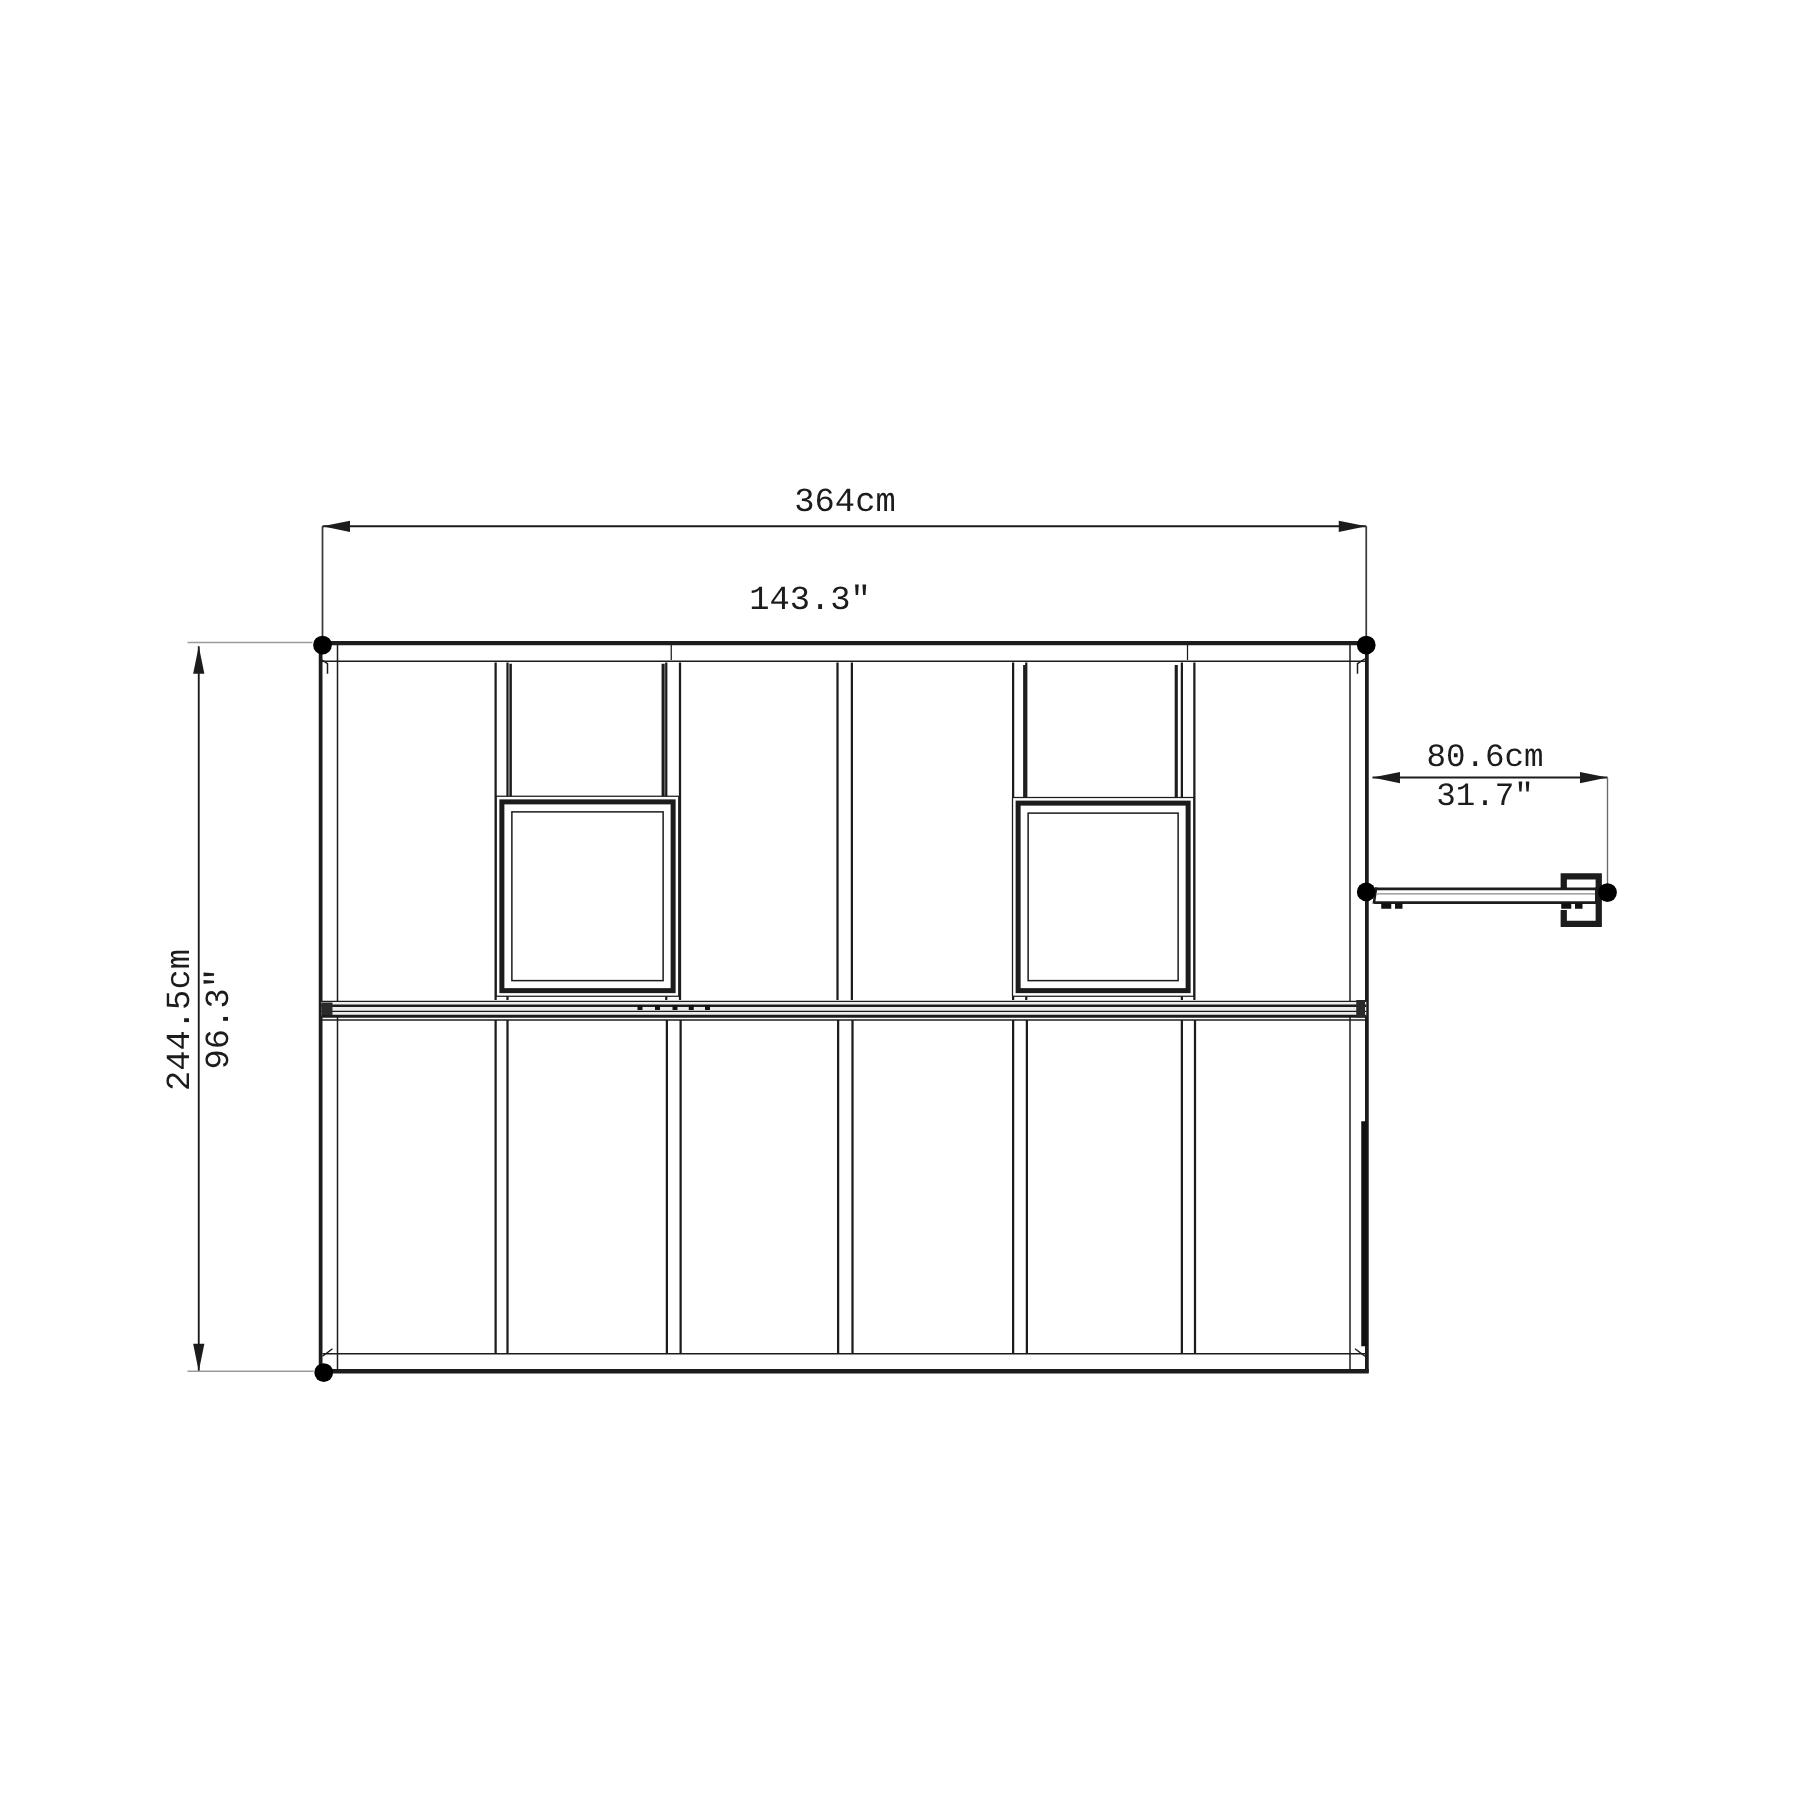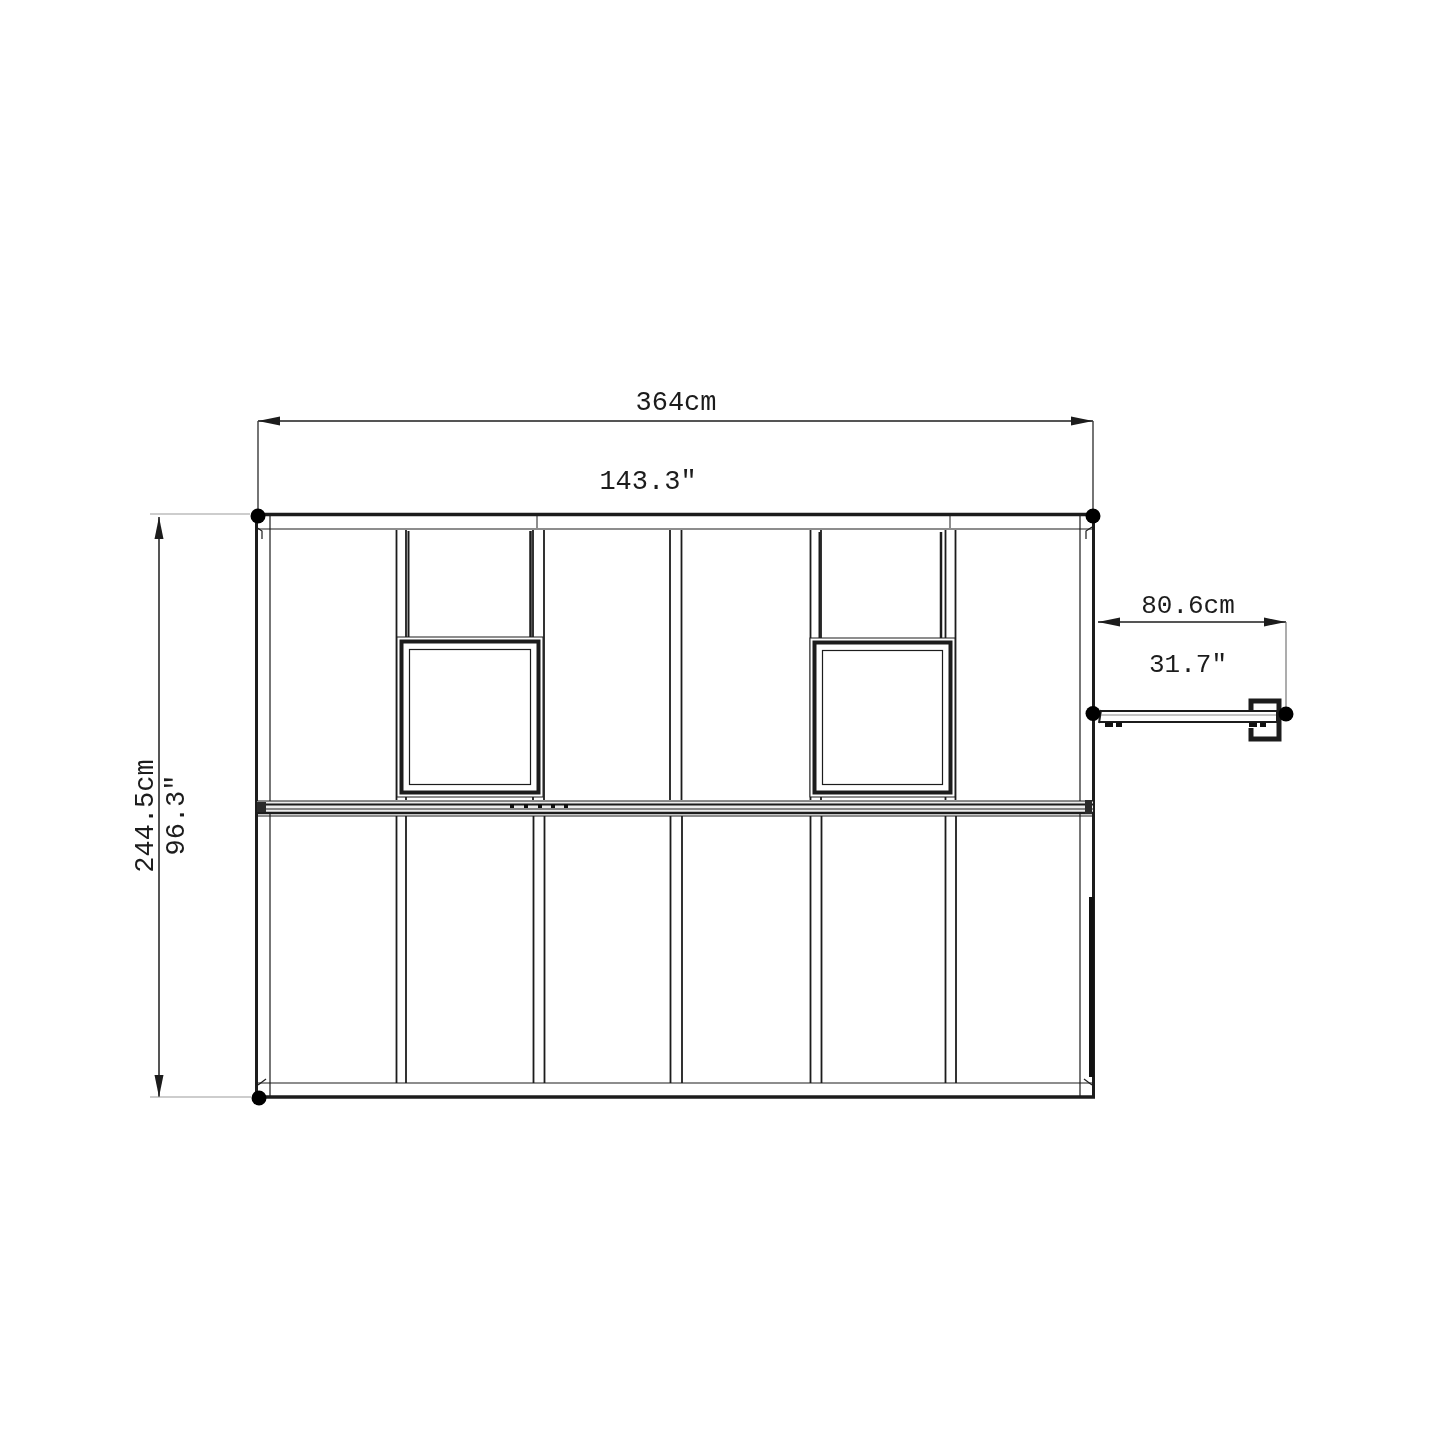--- a/index.html
+++ b/index.html
@@ -171,15 +171,15 @@
   <div class="dim-label" style="left:676px; top:403px;">364cm</div>
 
   <div class="dim-label" style="left:648px; top:438px;margin-top:44px;">143.3″</div>
 
   <div class="dim-label rot" style="left:146px; top:816px;">244.5cm</div>
 
   <div class="dim-label rot" style="left:177px; top:815px;">96.3″</div>
 
   <div class="dim-label small" style="left:1188px; top:606px;">80.6cm</div>
 
-  <div class="dim-label small" style="left:1188px; top:637px;margin-top:28px;">31.7″</div>
+  <div class="dim-label small" style="left:1188px; top:637px;">31.7″</div>
 
 </div>
 
 </body></html>

